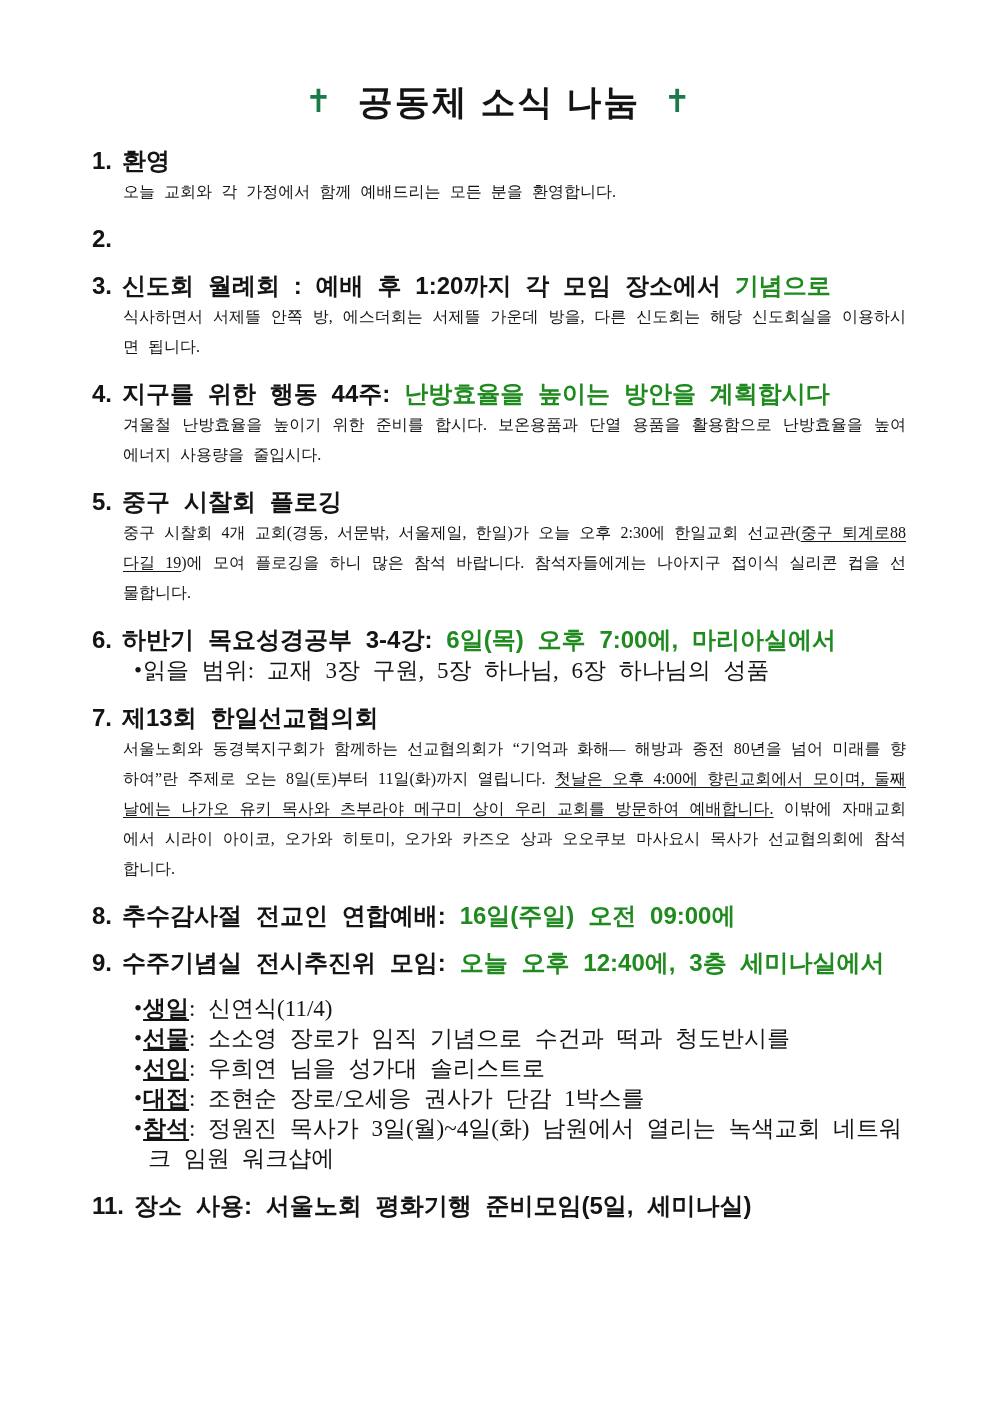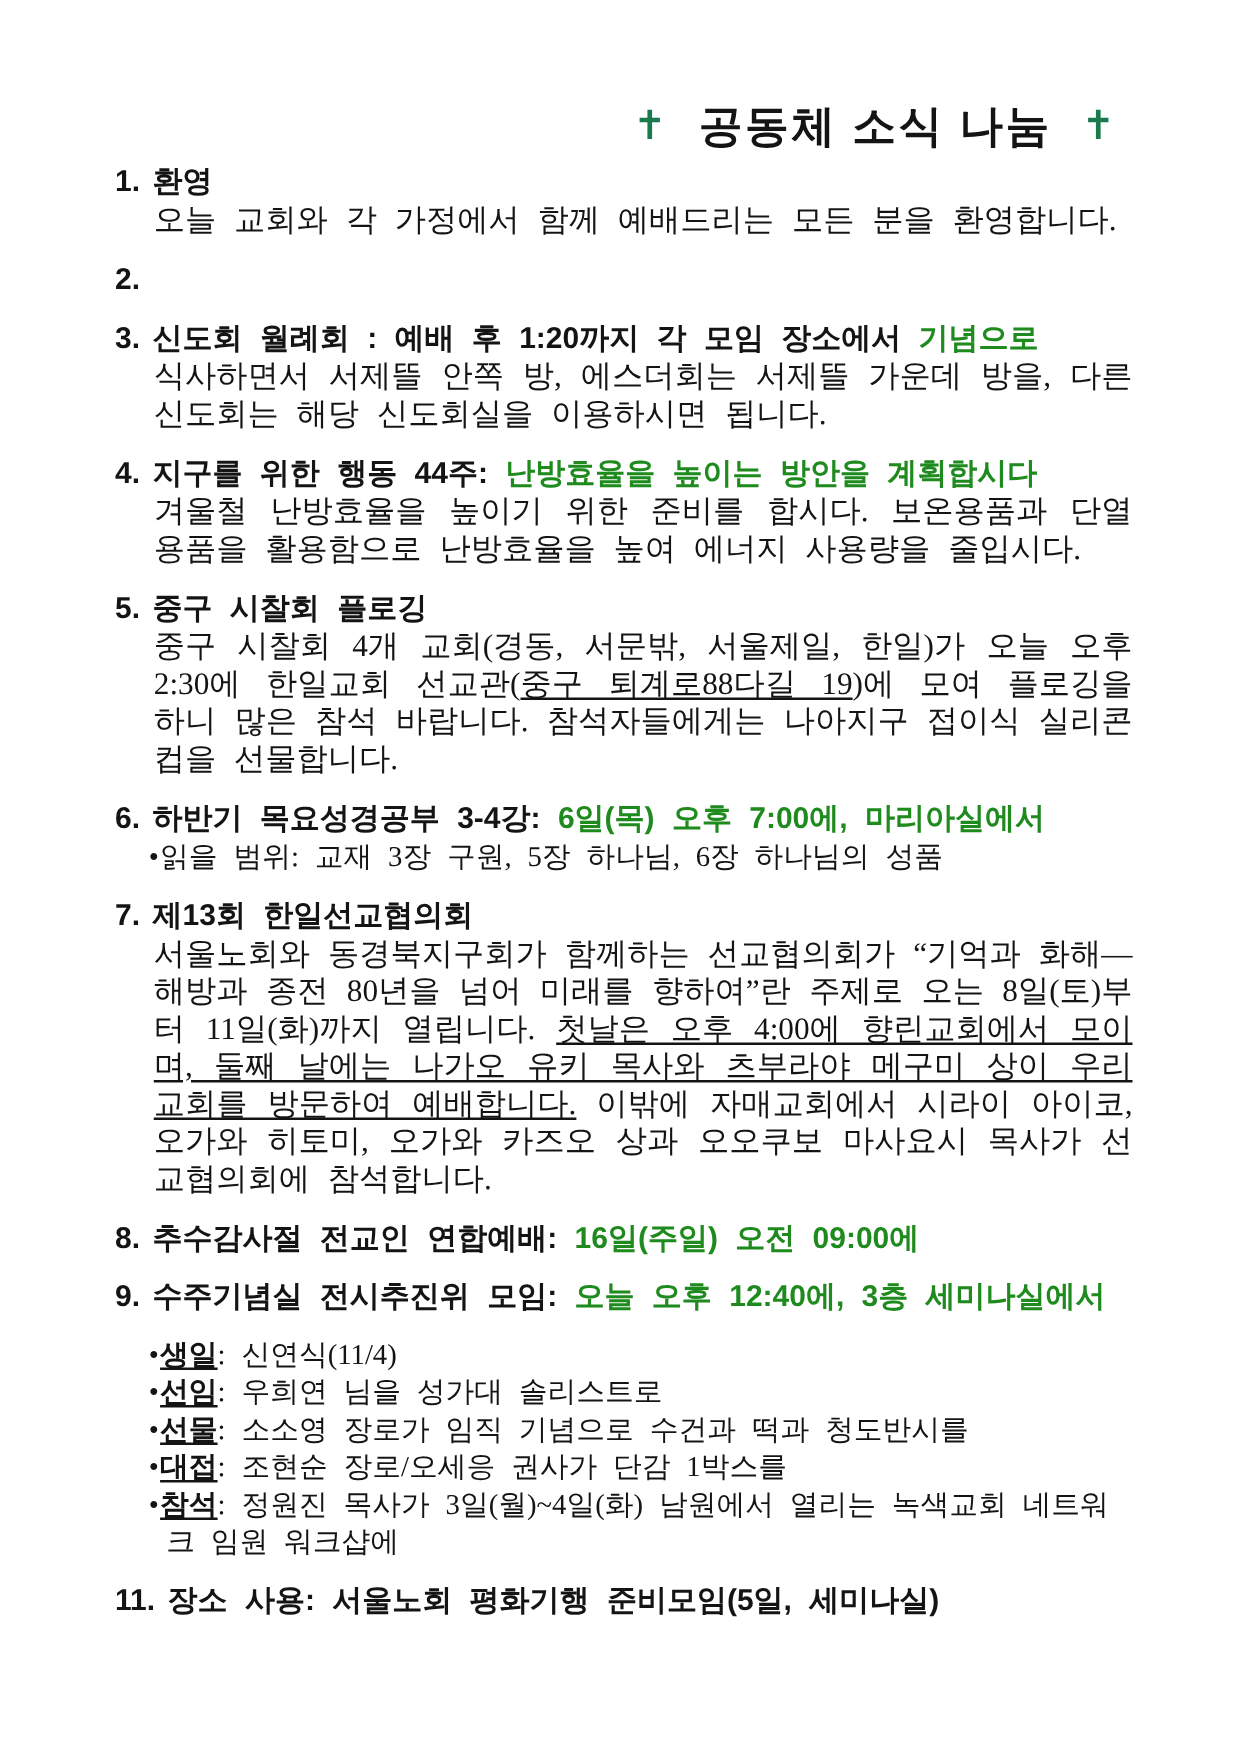--- a/index.html
+++ b/index.html
@@ -5,28 +5,28 @@
   html, body { margin:0; padding:0; }
   body {
     width:992px; height:1403px;
     background:#ffffff; color:#141414;
     overflow:hidden;
     font-family:"Liberation Serif", serif;
   }
   .page { padding:78px 86px 0 92px; box-sizing:border-box; }
 
   .doc-title {
-    text-align:right;
+    text-align:center;
     font-family:"Liberation Sans", sans-serif;
     font-weight:700;
     font-size:35px;
     line-height:48px;
     color:#141414;
     letter-spacing:2px;
-    margin:0 0 4px 0;
+    margin:0 0 18px 0;
     white-space:nowrap;
   }
   .cross {
     color:#1b7a4b;
     font-family:"DejaVu Sans", sans-serif;
     font-weight:700;
     font-size:32px;
     margin:0 12px;
     position:relative; top:-2px;
   }
@@ -40,34 +40,34 @@
     font-weight:600;
     line-height:31px;
     word-spacing:0.30em;
     color:#141414;
   }
   .num { flex:0 0 auto; margin-right:10px; font-weight:600; }
   .green { color:#1f8b1f; }
 
   .body {
     font-family:"Liberation Serif", serif;
-    font-size:25px;
+    font-size:16px;
     line-height:30px;
     word-spacing:0.32em;
     margin:1px 0 0 31px;
     text-align:justify;
   }
   .u { text-decoration:underline; text-underline-offset:3px; }
 
   .bullets {
     font-family:"Liberation Serif", serif;
     font-size:23px;
     line-height:30px;
     word-spacing:0.30em;
-    margin:1px 0 0 27px;
+    margin:1px 0 0 42px;
   }
   .bullet { padding-left:14px; text-indent:-14px; }
   .bmark { margin-right:1px; }
   .blabel {
     font-weight:700;
     text-decoration:underline;
     text-underline-offset:3px;
   }
 </style>
 </head>
@@ -147,22 +147,22 @@
   <div class="item">
     <div class="head">
       <span class="num">9.</span>
       <span><span>수주기념실 전시추진위 모임: </span><span class="green">오늘 오후 12:40에, 3층 세미나실에서</span></span>
     </div>
   </div>
 
   <div class="item">
     <div class="bullets">
       <div class="bullet"><span class="bmark">•</span><span class="blabel">생일</span><span>: 신연식(11/4)</span></div>
+      <div class="bullet"><span class="bmark">•</span><span class="blabel">선물</span><span>: 소소영 장로가 임직 기념으로 수건과 떡과 청도반시를</span></div>
       <div class="bullet"><span class="bmark">•</span><span class="blabel">선임</span><span>: 우희연 님을 성가대 솔리스트로</span></div>
-      <div class="bullet"><span class="bmark">•</span><span class="blabel">선물</span><span>: 소소영 장로가 임직 기념으로 수건과 떡과 청도반시를</span></div>
       <div class="bullet"><span class="bmark">•</span><span class="blabel">대접</span><span>: 조현순 장로/오세응 권사가 단감 1박스를</span></div>
       <div class="bullet"><span class="bmark">•</span><span class="blabel">참석</span><span>: 정원진 목사가 3일(월)~4일(화) 남원에서 열리는 녹색교회 네트워크 임원 워크샵에</span></div>
     </div>
   </div>
 
   <div class="item">
     <div class="head">
       <span class="num">11.</span>
       <span>장소 사용: 서울노회 평화기행 준비모임(5일, 세미나실)</span>
     </div>

